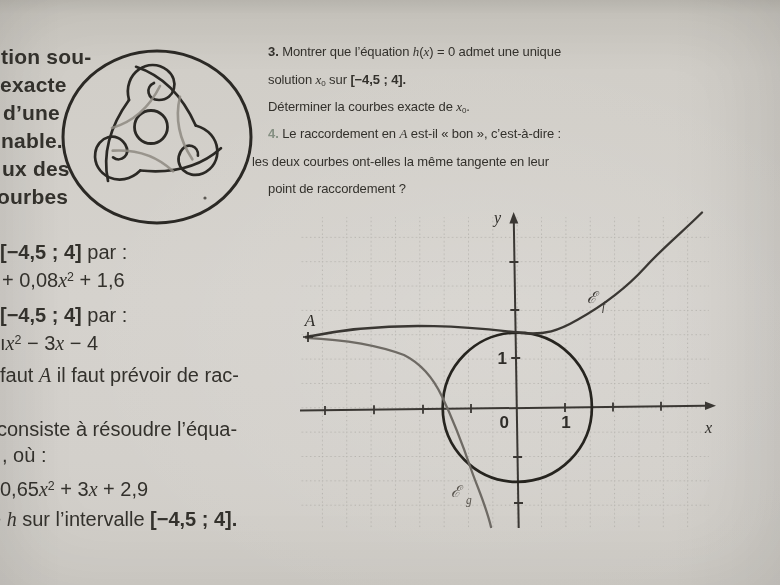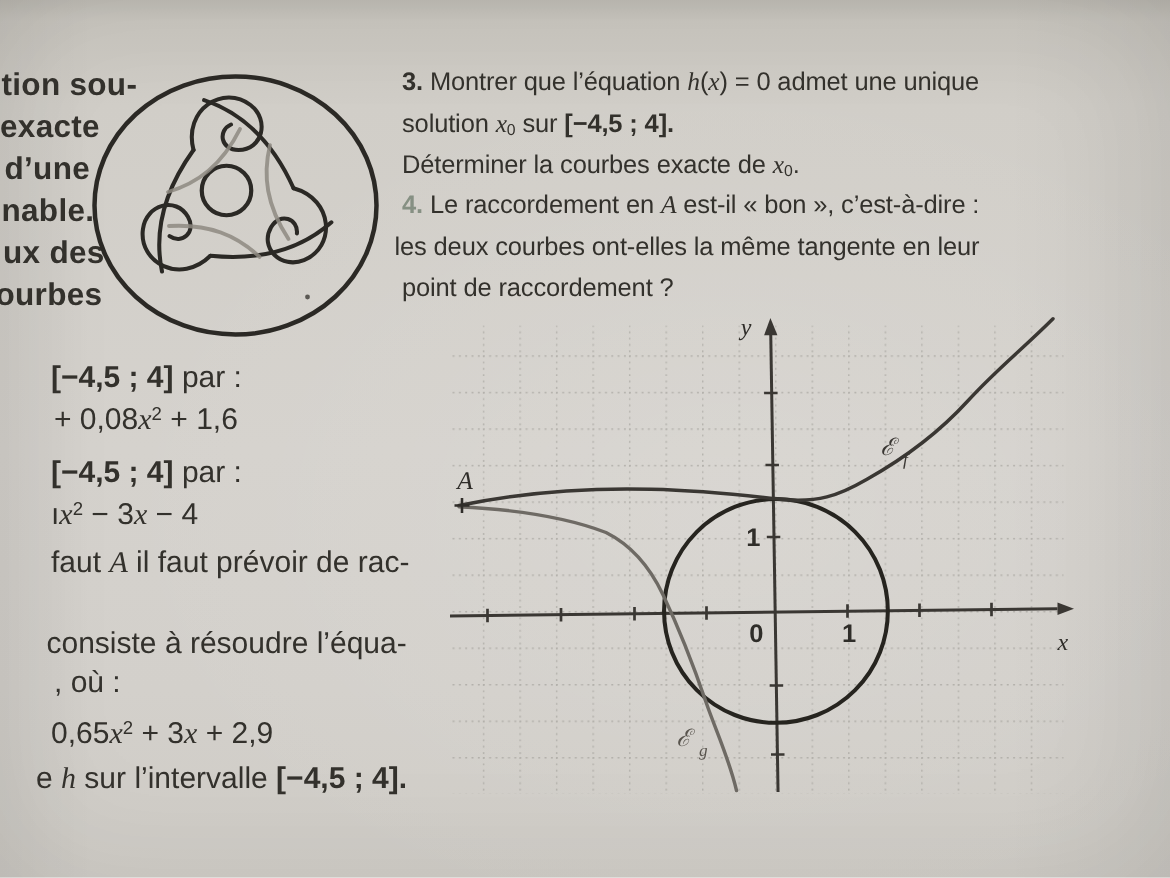--- a/index.html
+++ b/index.html
@@ -8,22 +8,22 @@
     font-family:"Liberation Sans",sans-serif;
     background:
       radial-gradient(ellipse at 62% 58%, rgba(255,255,255,0.10), rgba(255,255,255,0) 62%),
       linear-gradient(90deg, rgba(0,0,0,0.035), rgba(0,0,0,0) 8%, rgba(0,0,0,0) 86%, rgba(0,0,0,0.04)),
       linear-gradient(180deg,#bdbab3 0px,#c9c6bf 14px,#d1cec8 70px,#d5d2cd 300px,#d3d0cb 460px,#cfccc6 585px);
     box-shadow:inset 0 0 90px rgba(0,0,0,0.07);
     color:#33312c;
   }
   .line{position:absolute;white-space:nowrap;line-height:1.15;text-align:center;}
   .c1{font-size:21px;font-weight:bold;letter-spacing:0.2px;}
-  .c2{font-size:20px;margin-left:34px;}
-  .bodytxt{font-size:17px;letter-spacing:-0.1px;}
+  .c2{font-size:20px;}
+  .bodytxt{font-size:13px;letter-spacing:-0.1px;}
   .f-line{font-weight:normal;}
   .sg-b{font-weight:bold;}
   .sg-mi{font-family:"Liberation Serif",serif;font-style:italic;}
   .sg-sub{font-size:0.62em;vertical-align:-0.22em;}
   .sg-sup{font-size:0.62em;vertical-align:0.5em;}
   .sg-m4{color:#869083;font-weight:bold;}
   svg{position:absolute;overflow:visible;}
   text{font-family:"Liberation Sans",sans-serif;}
   .ser-it{font-family:"Liberation Serif",serif;font-style:italic;}
 </style>
@@ -46,21 +46,21 @@
 <div class="line c2" style="top:418px;left:-3px"><span>consiste à résoudre l’équa-</span></div>
 <div class="line c2" style="top:444px;left:2px"><span>, où :</span></div>
 <div class="line c2 f-line" style="top:478px;left:0px"><span>0,65</span><span class="sg-mi">x</span><span class="sg-sup">2</span><span> + 3</span><span class="sg-mi">x</span><span> + 2,9</span></div>
 <div class="line c2" style="top:508px;left:-10px"><span>e </span><span class="sg-mi">h</span><span> sur l’intervalle </span><span class="sg-b">[−4,5 ; 4].</span></div>
 
 <div class="line bodytxt" style="top:45px;left:268px"><span class="sg-b">3. </span><span>Montrer que l’équation </span><span class="sg-mi">h</span><span>(</span><span class="sg-mi">x</span><span>) = 0 admet une unique</span></div>
 <div class="line bodytxt" style="top:73px;left:268px"><span>solution </span><span class="sg-mi">x</span><span class="sg-sub">0</span><span> sur </span><span class="sg-b">[−4,5 ; 4].</span></div>
 <div class="line bodytxt" style="top:100px;left:268px"><span>Déterminer la courbes exacte de </span><span class="sg-mi">x</span><span class="sg-sub">0</span><span>.</span></div>
 
 <div class="line bodytxt" style="top:127px;left:268px"><span class="sg-m4">4. </span><span>Le raccordement en </span><span class="sg-mi">A</span><span> est-il « bon », c’est-à-dire :</span></div>
-<div class="line bodytxt" style="top:155px;left:263px"><span>les deux courbes ont-elles la même tangente en leur</span></div>
+<div class="line bodytxt" style="top:155px;left:252px"><span>les deux courbes ont-elles la même tangente en leur</span></div>
 <div class="line bodytxt" style="top:182px;left:268px"><span>point de raccordement ?</span></div>
 
 <svg style="left:48px;top:36px" width="220" height="205" viewBox="48 36 220 205">
   <ellipse cx="157" cy="137" rx="94" ry="86" fill="none" stroke="#2b2925" stroke-width="3"></ellipse>
   <circle cx="151" cy="127" r="16.5" fill="none" stroke="#2b2925" stroke-width="2.8"></circle>
   <g fill="none" stroke-linecap="round">
     <g transform="rotate(0,155,132)">
       <path d="M129,100 C122,73 149,56 167,70 C180,80 175,100 159,100 C147,100 145,87 154,83" stroke="#2b2925" stroke-width="2.7"></path>
       <path d="M129,100 C111,125 102,152 108,181" stroke="#2b2925" stroke-width="2.7"></path>
       <path d="M160,86 C148,110 132,122 112,128" stroke="#8e8a81" stroke-width="2.6" opacity="0.85"></path>

